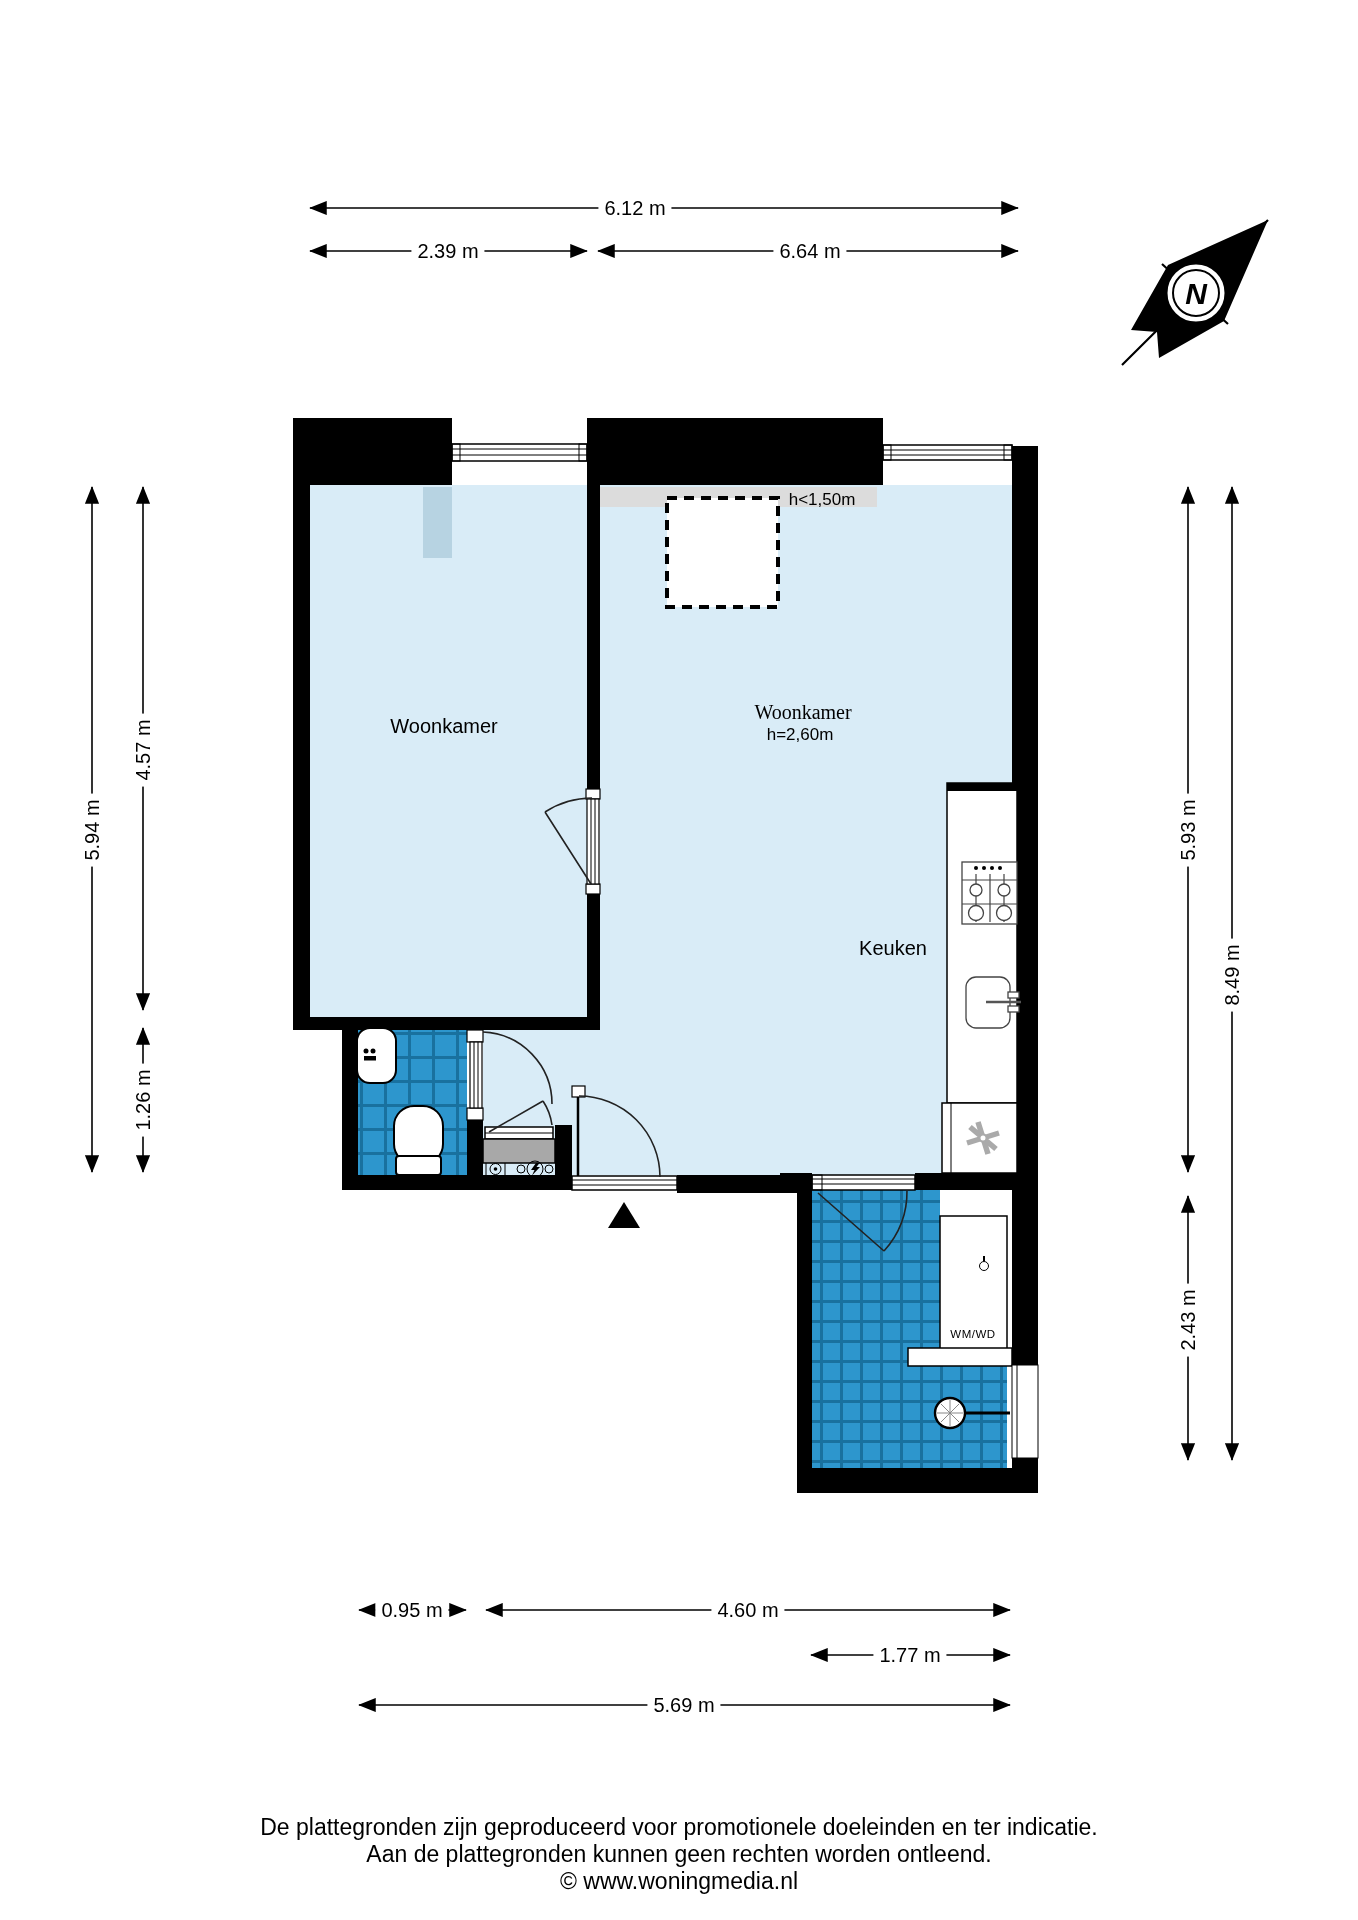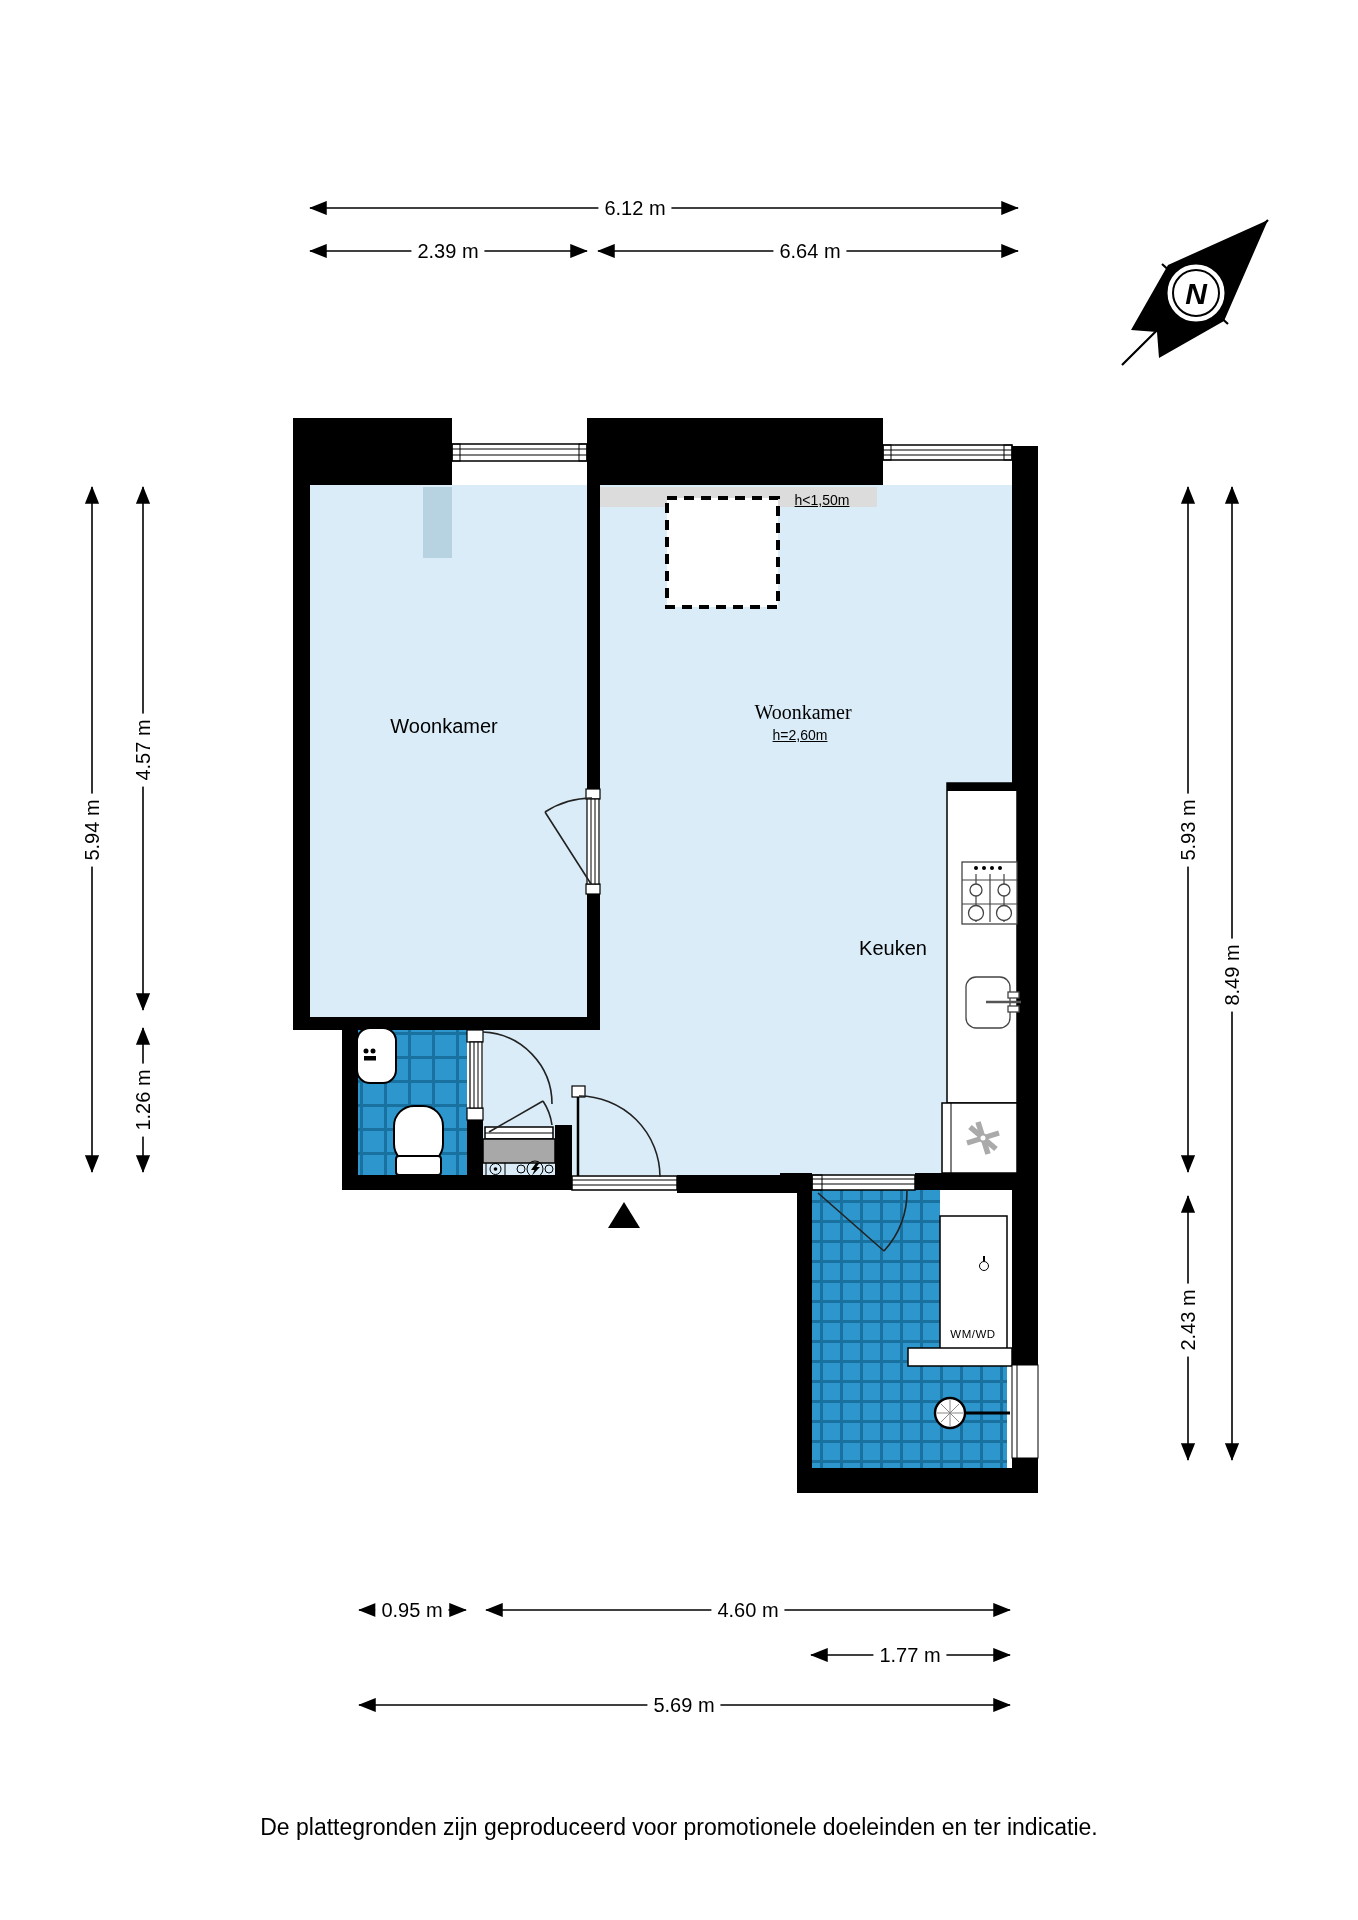--- a/index.html
+++ b/index.html
@@ -6,21 +6,21 @@
     --wall:#000000; --floor:#d9ecf7; --band:#dcdcdc; --chimney:#b7d3e2;
     --tile:#2d96cd; --grout:#19719f; --metergray:#a8a8a8;
   }
   html,body{margin:0;padding:0;background:#ffffff;}
   #page{position:relative;width:1358px;height:1920px;background:#fff;overflow:hidden;
         font-family:"Liberation Sans", sans-serif;color:#000;}
   .lbl{position:absolute;transform:translate(-50%,-50%);white-space:nowrap;}
   .lblv{position:absolute;transform:translate(-50%,-50%) rotate(-90deg);white-space:nowrap;}
   .dimtxt{font-size:20px;background:#fff;padding:0 6px;}
   .roomtxt{font-size:20px;}
-  .subtxt{font-size:14px;text-decoration:underline;}
+  .subtxt{font-size:17px;}
   .wmtxt{font-size:11.5px;letter-spacing:.5px;}
   #title{position:absolute;top:16px;left:0;width:100%;text-align:center;
          font-size:33px;font-weight:bold;line-height:38px;}
   #footer{position:absolute;top:1814px;left:0;width:100%;text-align:center;
           font-size:23px;line-height:27px;}
   svg{position:absolute;left:0;top:0;}
   .wall{fill:var(--wall,#000);}
   .floor{fill:var(--floor,#d9ecf7);}
   .band{fill:var(--band,#dcdcdc);}
   .chimney{fill:var(--chimney,#b7d3e2);}
@@ -250,15 +250,17 @@
 
   <div class="lbl roomtxt" style="left:444px;top:726px;">Woonkamer</div>
   <div class="lbl roomtxt" style="left:803px;top:712px;font-family:Liberation Serif, serif;">Woonkamer</div>
   <div class="lbl subtxt" style="left:800px;top:735px;">h=2,60m</div>
   <div class="lbl roomtxt" style="left:893px;top:948px;">Keuken</div>
   <div class="lbl subtxt" style="left:822px;top:500px;">h&lt;1,50m</div>
   <div class="lbl wmtxt" style="left:973px;top:1334px;">WM/WD</div>
 
   <div id="footer">
     <div>De plattegronden zijn geproduceerd voor promotionele doeleinden en ter indicatie.</div>
+    <div>Aan de plattegronden kunnen geen rechten worden ontleend.</div>
+    <div>© www.woningmedia.nl</div>
   </div>
 
 </div>
 
 </body></html>

